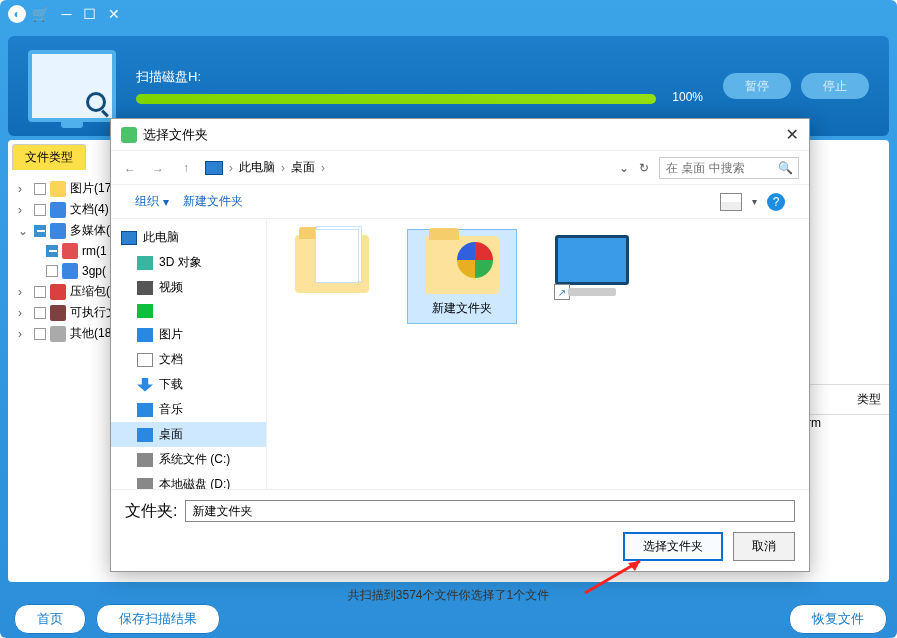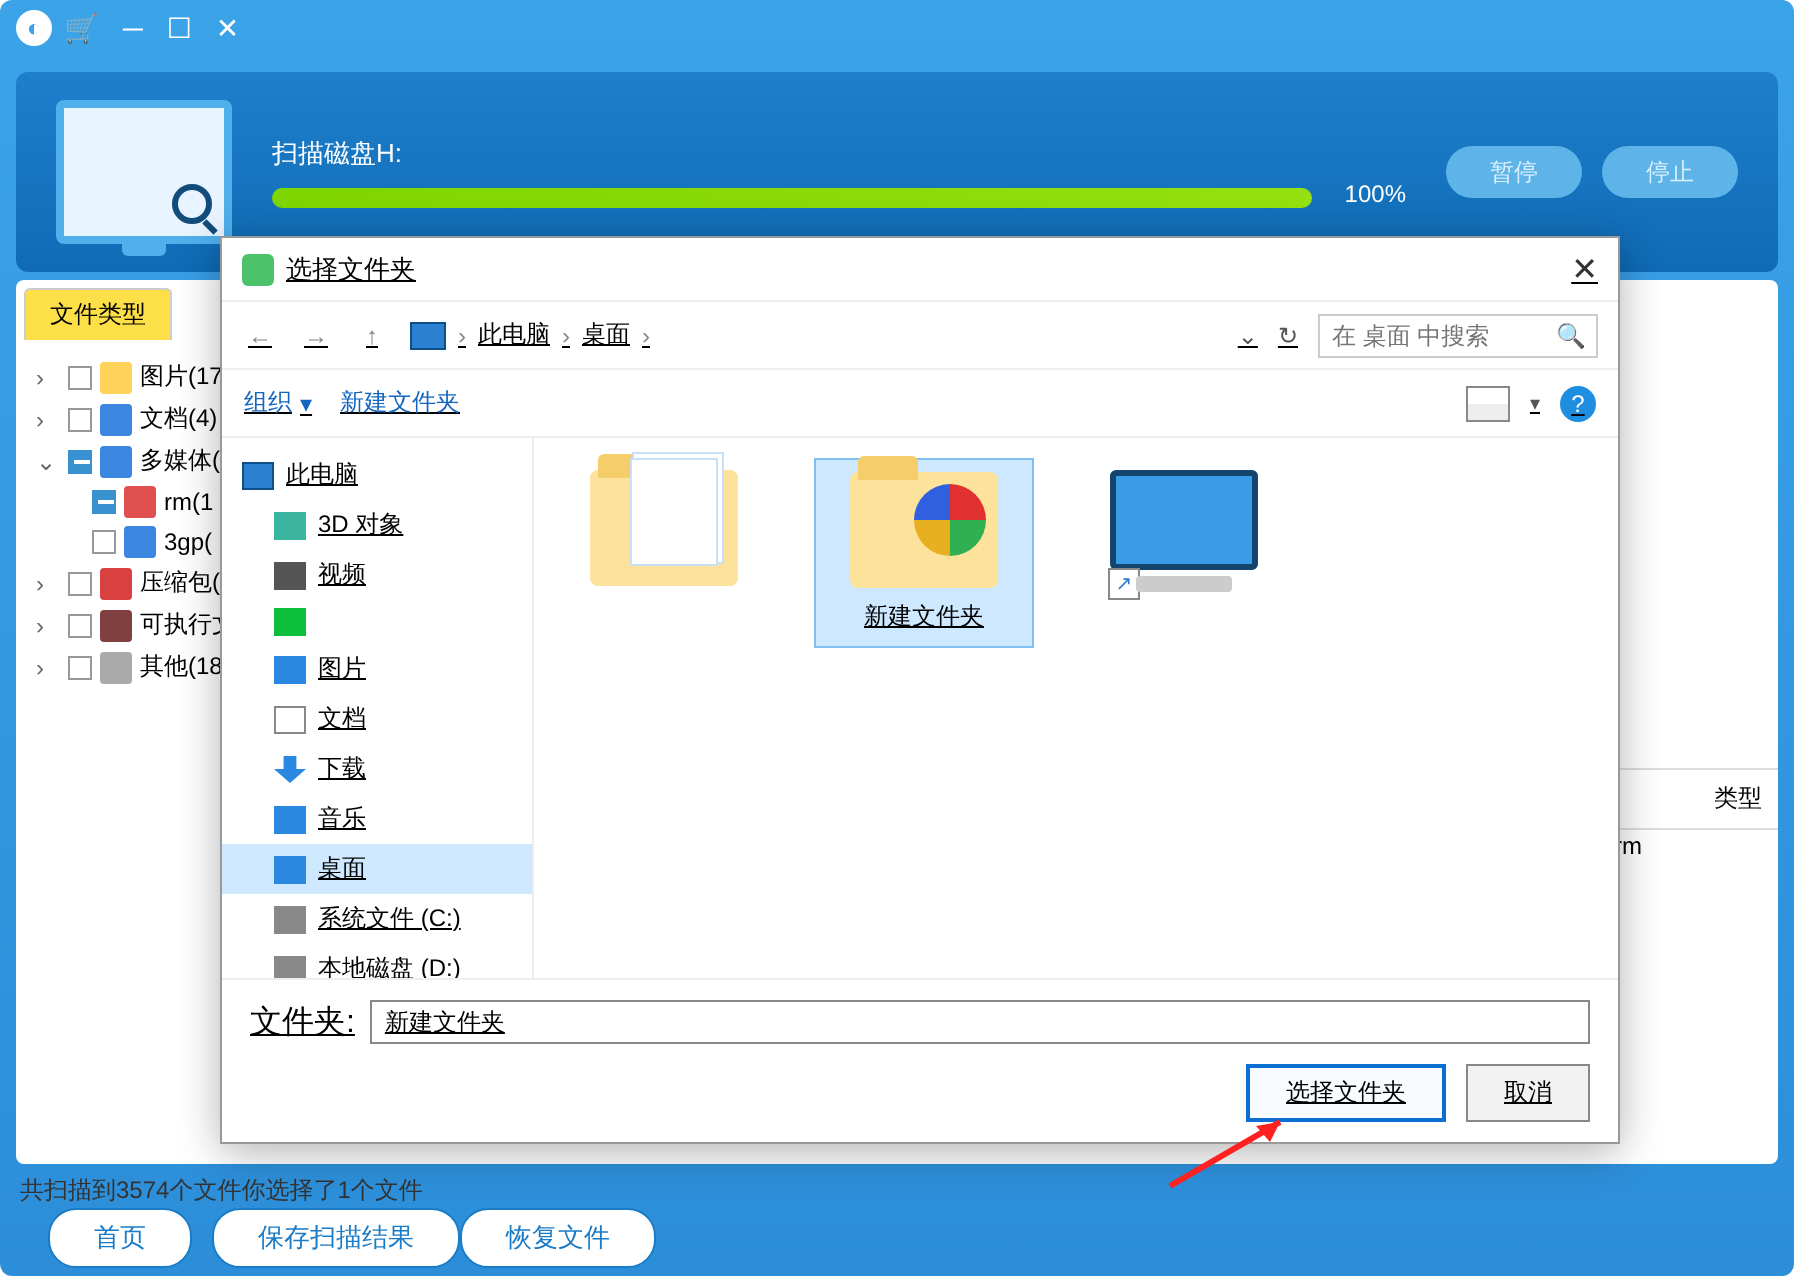--- a/index.html
+++ b/index.html
@@ -39,44 +39,44 @@
 .tree-item.child { padding-left: 28px; }
 .tree-item .icon.rm { background: #e05050; }
 .tree-item .icon.media { background: #3a86e0; }
 .tree-item .icon.zip { background: #d94040; }
 .tree-item .icon.exe { background: #804040; }
 .tree-item .icon.other { background: #aaa; }
 
 .data-header { position: absolute; right: 0; top: 244px; width: 90px; border-top: 1px solid #ddd; border-bottom: 1px solid #ddd; padding: 6px 8px; font-size: 12px; background: #fff; text-align: right; }
 .data-row { position: absolute; right: 0; top: 272px; width: 90px; padding: 4px 8px; font-size: 12px; }
 
-.status-bar { position: absolute; left: 10px; right: 10px; bottom: 34px; font-size: 12px; color: #333; display: flex; justify-content: flex-start; }
-
-.footer-btns { position: absolute; left: 24px; right: 10px; bottom: 4px; display: flex; }
+.status-bar { position: absolute; left: 10px; right: 10px; bottom: 34px; font-size: 12px; color: #333; display: flex; justify-content: center; }
+
+.footer-btns { position: absolute; left: 14px; right: 10px; bottom: 4px; display: flex; justify-content: space-between; }
 .footer-btns .left { display: flex; gap: 10px; }
 .footer-btn { padding: 5px 22px; border: 1px solid #1a7cc7; border-radius: 14px; background: #fff; color: #1a7cc7; font-size: 13px; cursor: pointer; }
 .footer-btn.primary { color: #1a7cc7; }
 
 
-.dialog { position: absolute; left: 110px; top: 118px; width: 700px; height: 454px; background: #fff; border: 1px solid #999; box-shadow: 0 4px 20px rgba(0,0,0,0.3); display: flex; flex-direction: column; text-decoration: underline; }
+.dialog { position: absolute; left: 110px; top: 118px; width: 700px; height: 454px; background: #fff; border: 1px solid #999; box-shadow: 0 4px 20px rgba(0,0,0,0.3); display: flex; flex-direction: column; }
 .dlg-title { height: 32px; display: flex; align-items: center; padding: 0 10px; font-size: 13px; border-bottom: 1px solid #eee; }
 .dlg-title .icon { width: 16px; height: 16px; background: #4cc26b; border-radius: 3px; margin-right: 6px; position: relative; }
 .dlg-title .close { margin-left: auto; font-size: 16px; cursor: pointer; color: #333; }
 .dlg-nav { height: 34px; display: flex; align-items: center; padding: 0 10px; gap: 10px; font-size: 12px; border-bottom: 1px solid #eee; }
 .dlg-nav .navbtn { color: #888; width: 18px; text-align: center; cursor: pointer; }
 .dlg-nav .pc-icon { width: 18px; height: 14px; background: #2b80d0; border: 1px solid #0d4f88; }
 .dlg-nav .crumb { display: flex; align-items: center; gap: 6px; flex: 1; }
 .dlg-nav .crumb span.sep { color: #888; }
 .dlg-nav .dropdown { color: #555; }
 .dlg-nav .refresh { color: #555; cursor: pointer; }
 .dlg-nav .search { width: 140px; height: 22px; border: 1px solid #ccc; padding: 0 20px 0 6px; font-size: 12px; position: relative; }
 .dlg-nav .search-wrap { position: relative; }
 .dlg-nav .search-wrap .sicon { position: absolute; right: 6px; top: 4px; color: #888; font-size: 12px; }
 
-.dlg-toolbar { height: 34px; display: flex; align-items: center; padding: 0 11px; gap: 14px; font-size: 12px; border-bottom: 1px solid #eee; }
+.dlg-toolbar { height: 34px; display: flex; align-items: center; padding: 0 24px; gap: 14px; font-size: 12px; border-bottom: 1px solid #eee; }
 .dlg-toolbar .tb-link { color: #1566c0; cursor: pointer; display: flex; align-items: center; gap: 4px; }
 .dlg-toolbar .right { margin-left: auto; display: flex; align-items: center; gap: 10px; }
 .dlg-toolbar .view-icon { width: 22px; height: 18px; border: 1px solid #888; background: linear-gradient(#fff 50%, #eee 50%); cursor: pointer; }
 .dlg-toolbar .help-icon { width: 18px; height: 18px; border-radius: 50%; background: #1f8ee0; color: #fff; display: flex; align-items: center; justify-content: center; font-size: 12px; cursor: pointer; }
 
 .dlg-body { flex: 1; display: flex; overflow: hidden; }
 .dlg-sidebar { width: 156px; border-right: 1px solid #eee; padding: 6px 0; font-size: 12px; overflow: hidden; }
 .dlg-side-item { display: flex; align-items: center; gap: 6px; padding: 4px 10px; cursor: pointer; }
 .dlg-side-item.selected { background: #cde8ff; }
 .dlg-side-item .sicon { width: 16px; height: 14px; }

